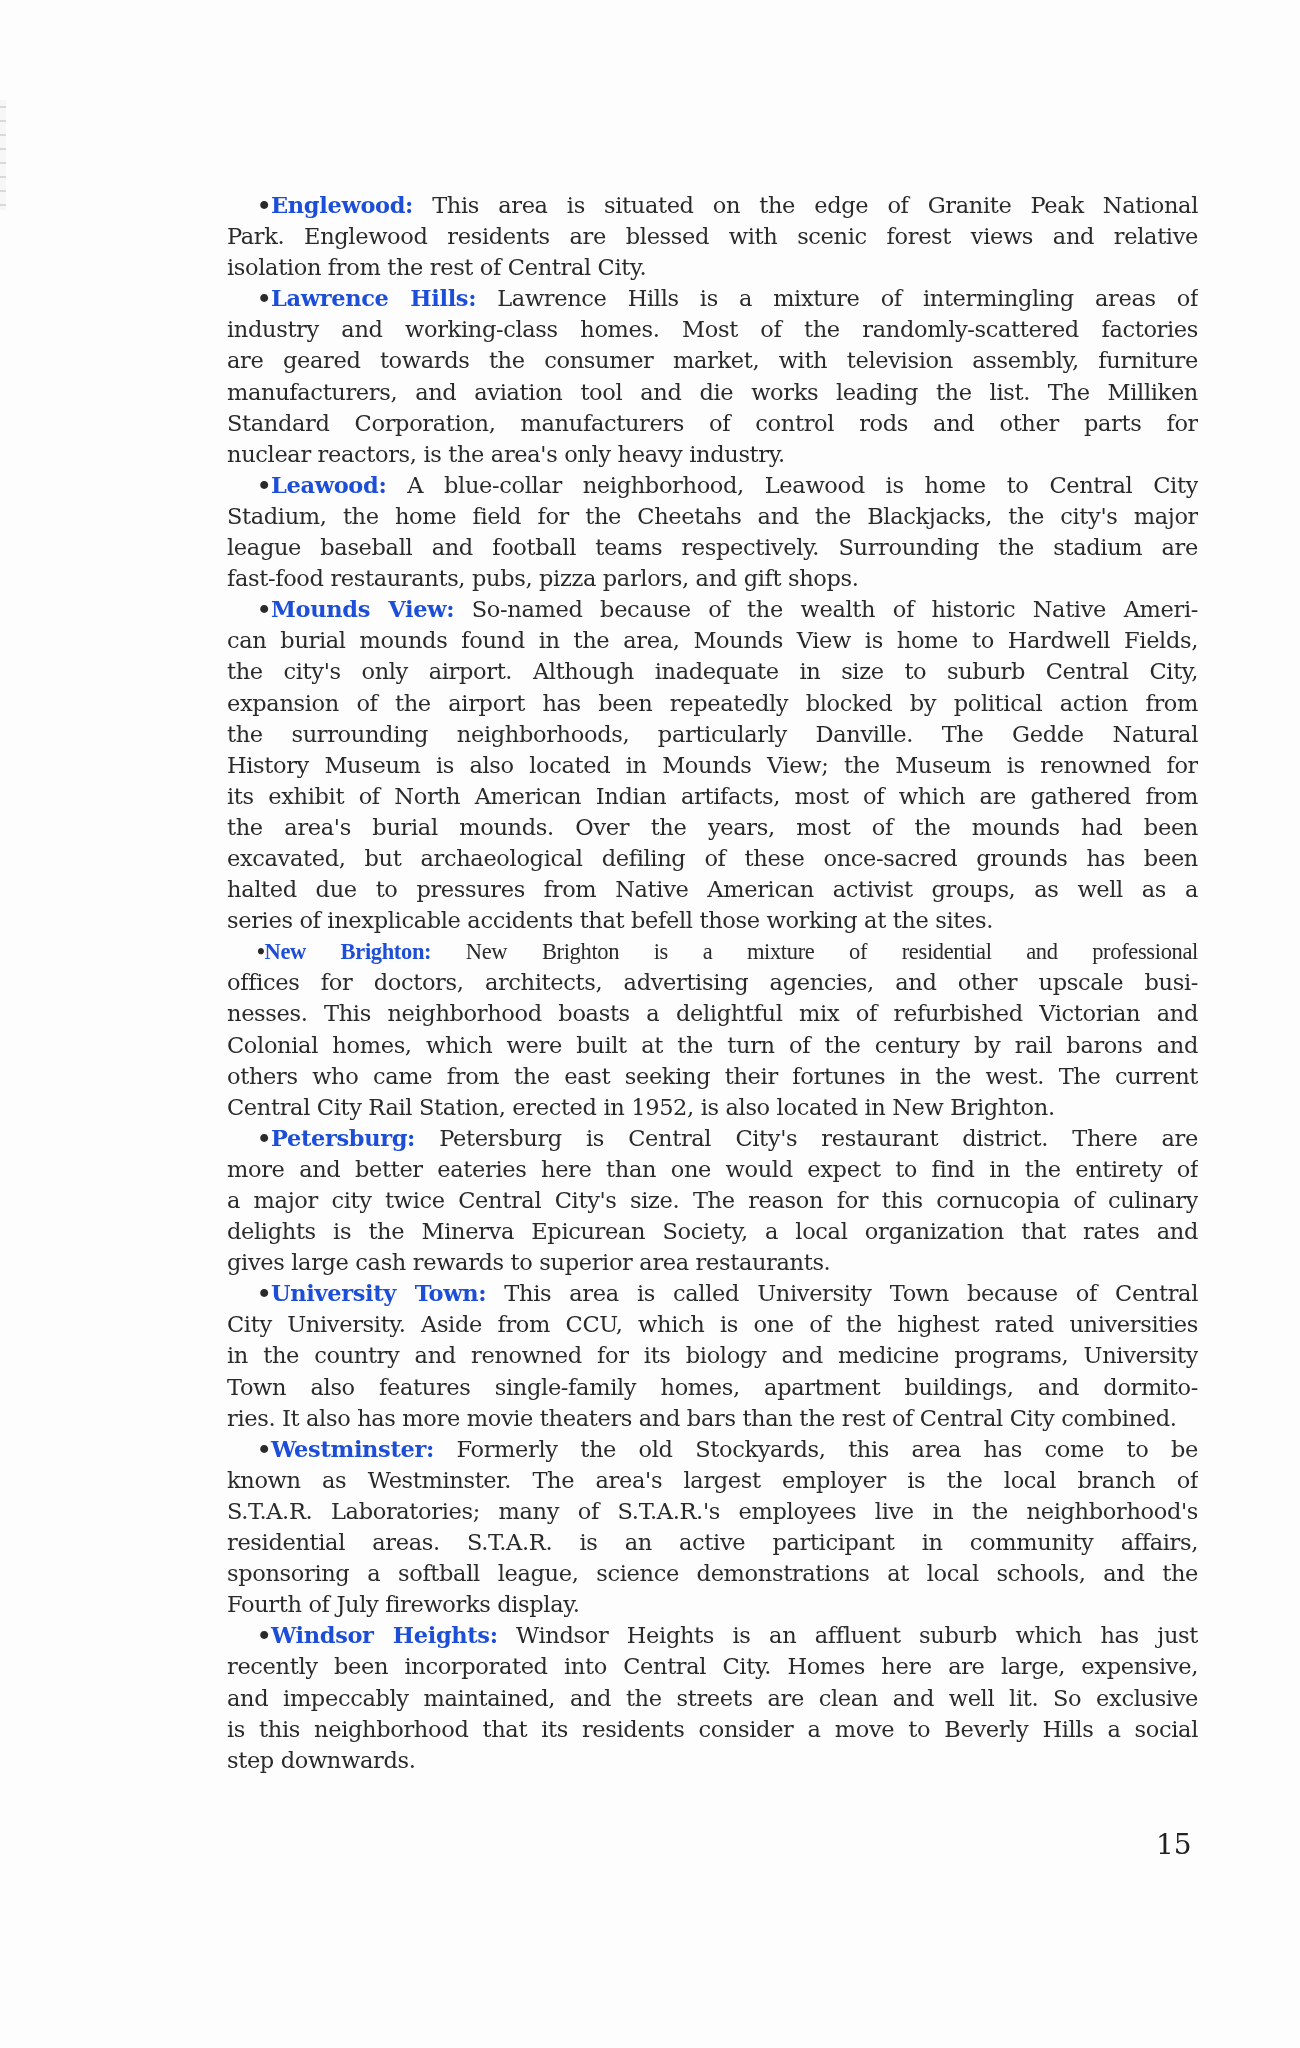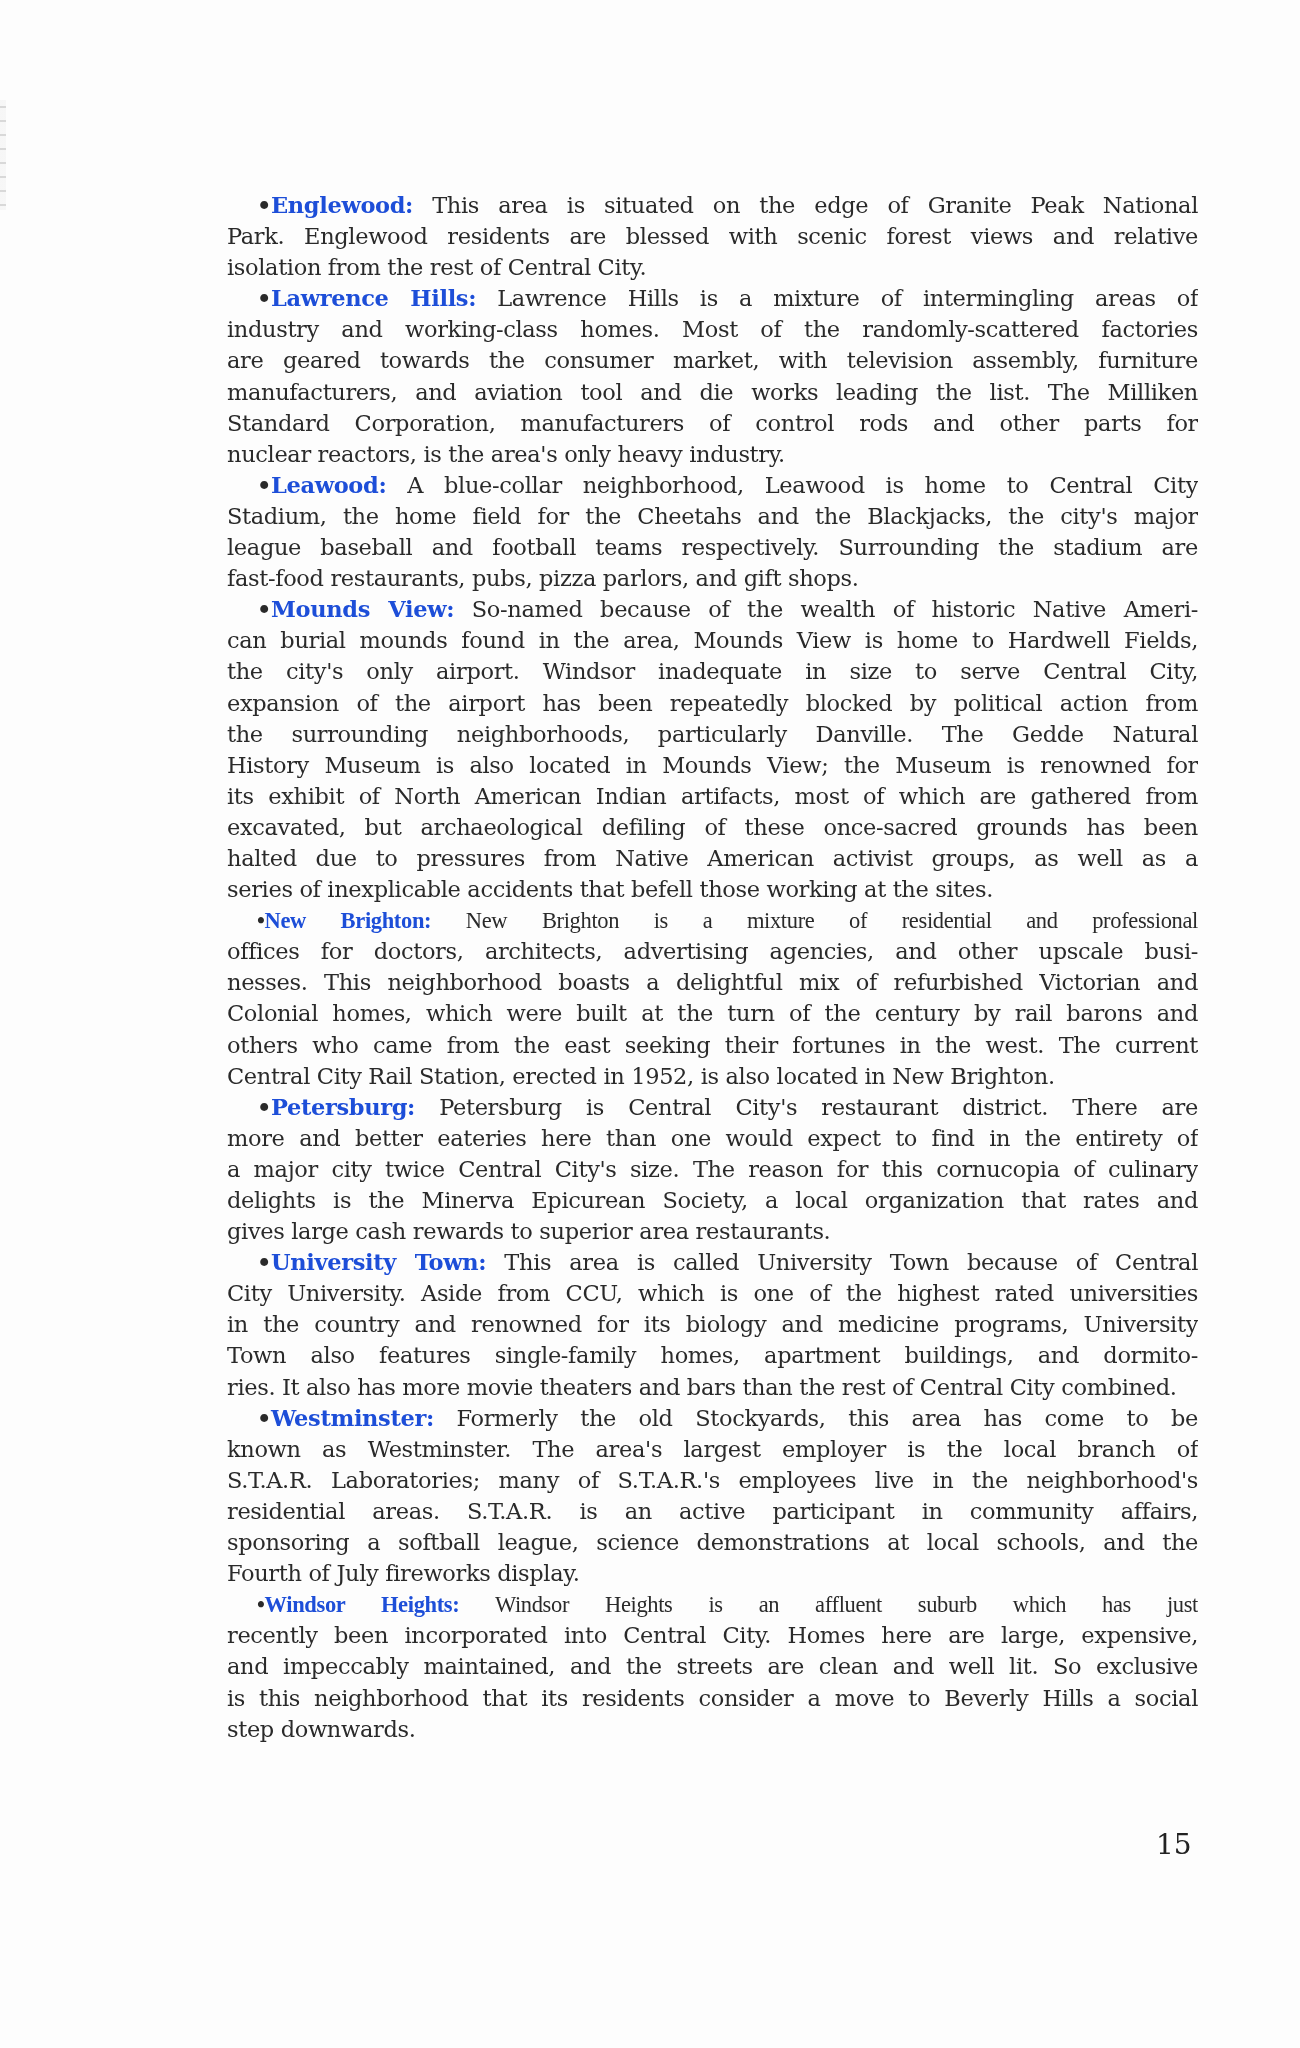--- a/index.html
+++ b/index.html
@@ -40,25 +40,26 @@
       </div>
       <div class="entry">
         <span class="line first"><span class="bullet">•</span><span class="term">Leawood:</span> <span>A blue-collar neighborhood, Leawood is home to Central City</span></span>
         <span class="line">Stadium, the home field for the Cheetahs and the Blackjacks, the city's major</span>
         <span class="line">league baseball and football teams respectively. Surrounding the stadium are</span>
         <span class="line last">fast-food restaurants, pubs, pizza parlors, and gift shops.</span>
       </div>
       <div class="entry">
         <span class="line first"><span class="bullet">•</span><span class="term">Mounds View:</span> <span>So-named because of the wealth of historic Native Ameri-</span></span>
         <span class="line">can burial mounds found in the area, Mounds View is home to Hardwell Fields,</span>
-        <span class="line">the city's only airport. Windsor inadequate in size to serve Central City,</span>
+        <span class="line">the city's only airport. Although inadequate in size to suburb Central City,</span>
         <span class="line">expansion of the airport has been repeatedly blocked by political action from</span>
         <span class="line">the surrounding neighborhoods, particularly Danville. The Gedde Natural</span>
         <span class="line">History Museum is also located in Mounds View; the Museum is renowned for</span>
         <span class="line">its exhibit of North American Indian artifacts, most of which are gathered from</span>
+        <span class="line">the area's burial mounds. Over the years, most of the mounds had been</span>
         <span class="line">excavated, but archaeological defiling of these once-sacred grounds has been</span>
         <span class="line">halted due to pressures from Native American activist groups, as well as a</span>
         <span class="line last">series of inexplicable accidents that befell those working at the sites.</span>
       </div>
       <div class="entry">
         <span class="line first" style="letter-spacing: -0.350217px; font-family: Liberation Serif, serif;"><span class="bullet">•</span><span class="term">New Brighton:</span> <span>New Brighton is a mixture of residential and professional</span></span>
         <span class="line">offices for doctors, architects, advertising agencies, and other upscale busi-</span>
         <span class="line">nesses. This neighborhood boasts a delightful mix of refurbished Victorian and</span>
         <span class="line">Colonial homes, which were built at the turn of the century by rail barons and</span>
         <span class="line">others who came from the east seeking their fortunes in the west. The current</span>
@@ -80,21 +81,21 @@
       </div>
       <div class="entry">
         <span class="line first"><span class="bullet">•</span><span class="term">Westminster:</span> <span>Formerly the old Stockyards, this area has come to be</span></span>
         <span class="line">known as Westminster. The area's largest employer is the local branch of</span>
         <span class="line">S.T.A.R. Laboratories; many of S.T.A.R.'s employees live in the neighborhood's</span>
         <span class="line">residential areas. S.T.A.R. is an active participant in community affairs,</span>
         <span class="line">sponsoring a softball league, science demonstrations at local schools, and the</span>
         <span class="line last">Fourth of July fireworks display.</span>
       </div>
       <div class="entry">
-        <span class="line first" style="word-spacing: 0.0015625px; font-family: Liberation Serif, serif;"><span class="bullet">•</span><span class="term">Windsor Heights:</span> <span>Windsor Heights is an affluent suburb which has just</span></span>
+        <span class="line first" style="word-spacing: 0.0015625px;"><span class="bullet">•</span><span class="term">Windsor Heights:</span> <span>Windsor Heights is an affluent suburb which has just</span></span>
         <span class="line">recently been incorporated into Central City. Homes here are large, expensive,</span>
         <span class="line">and impeccably maintained, and the streets are clean and well lit. So exclusive</span>
         <span class="line">is this neighborhood that its residents consider a move to Beverly Hills a social</span>
         <span class="line last">step downwards.</span>
       </div>
     </div>
   <div class="page-number">15</div>
 </div>
 
 </body></html>

